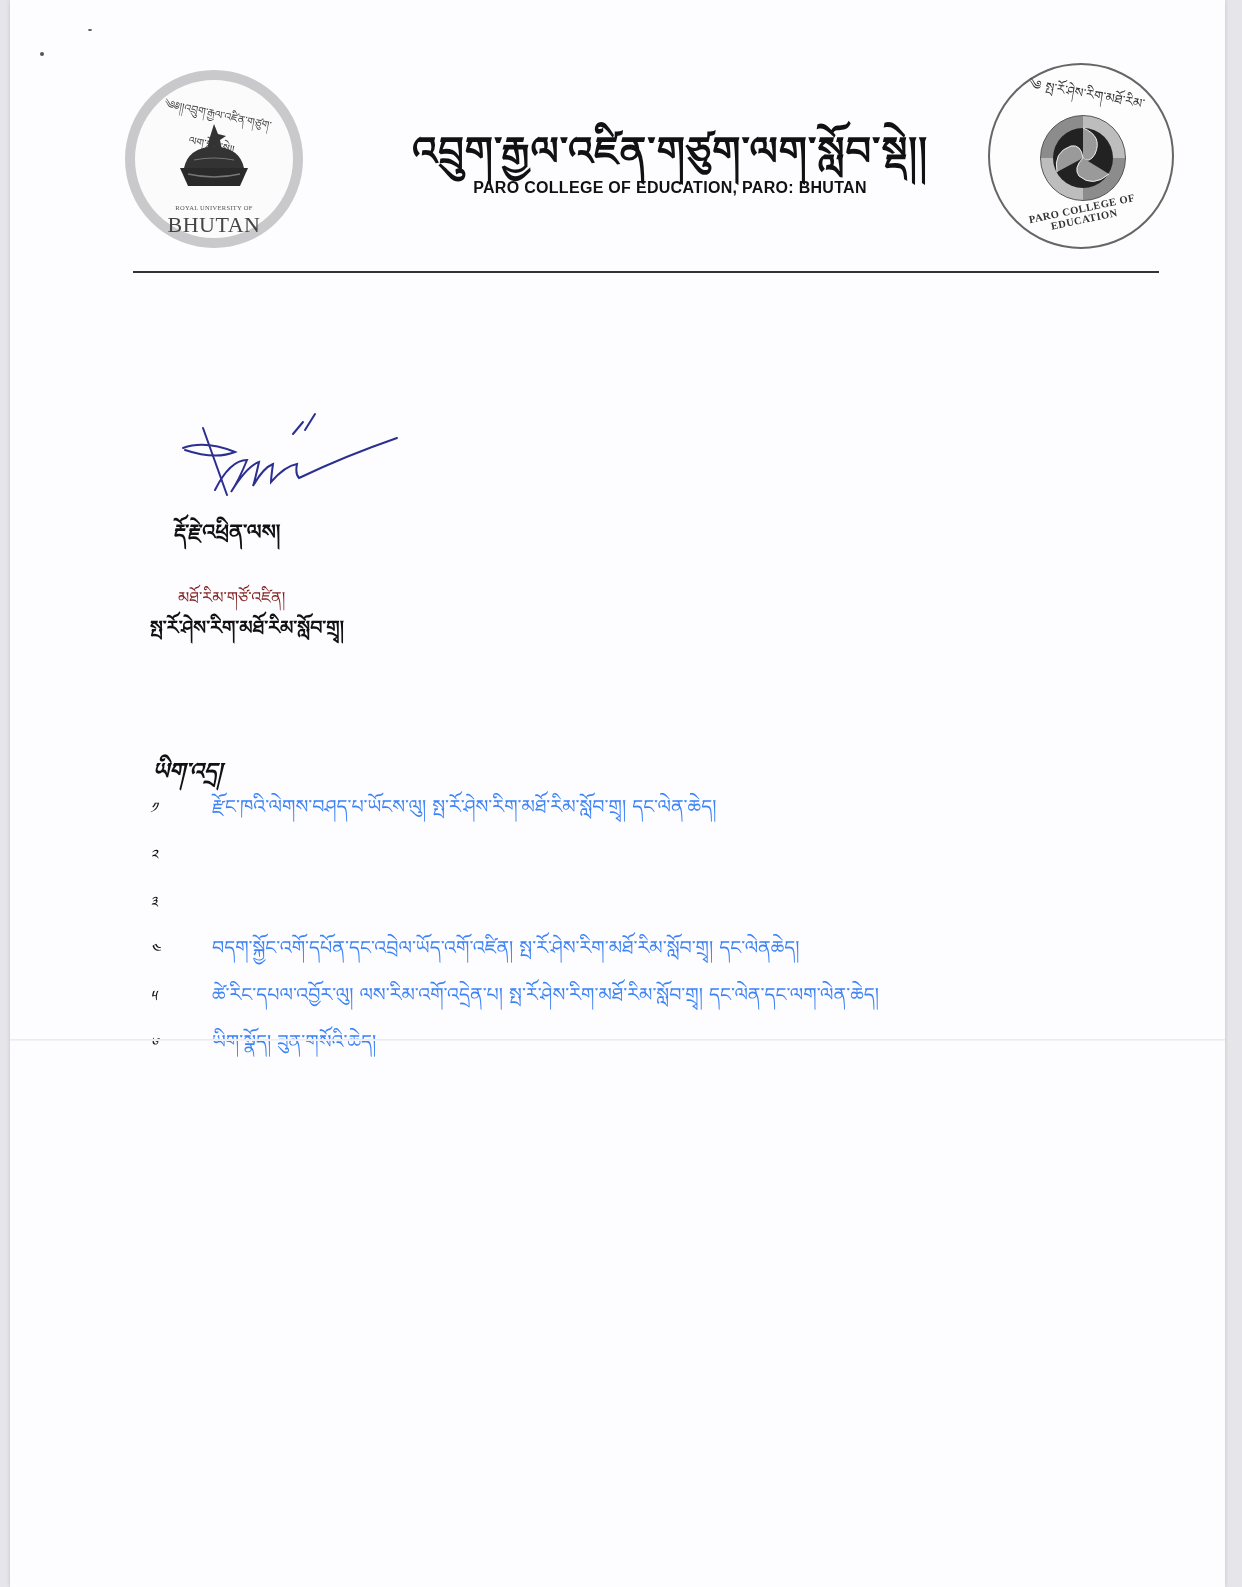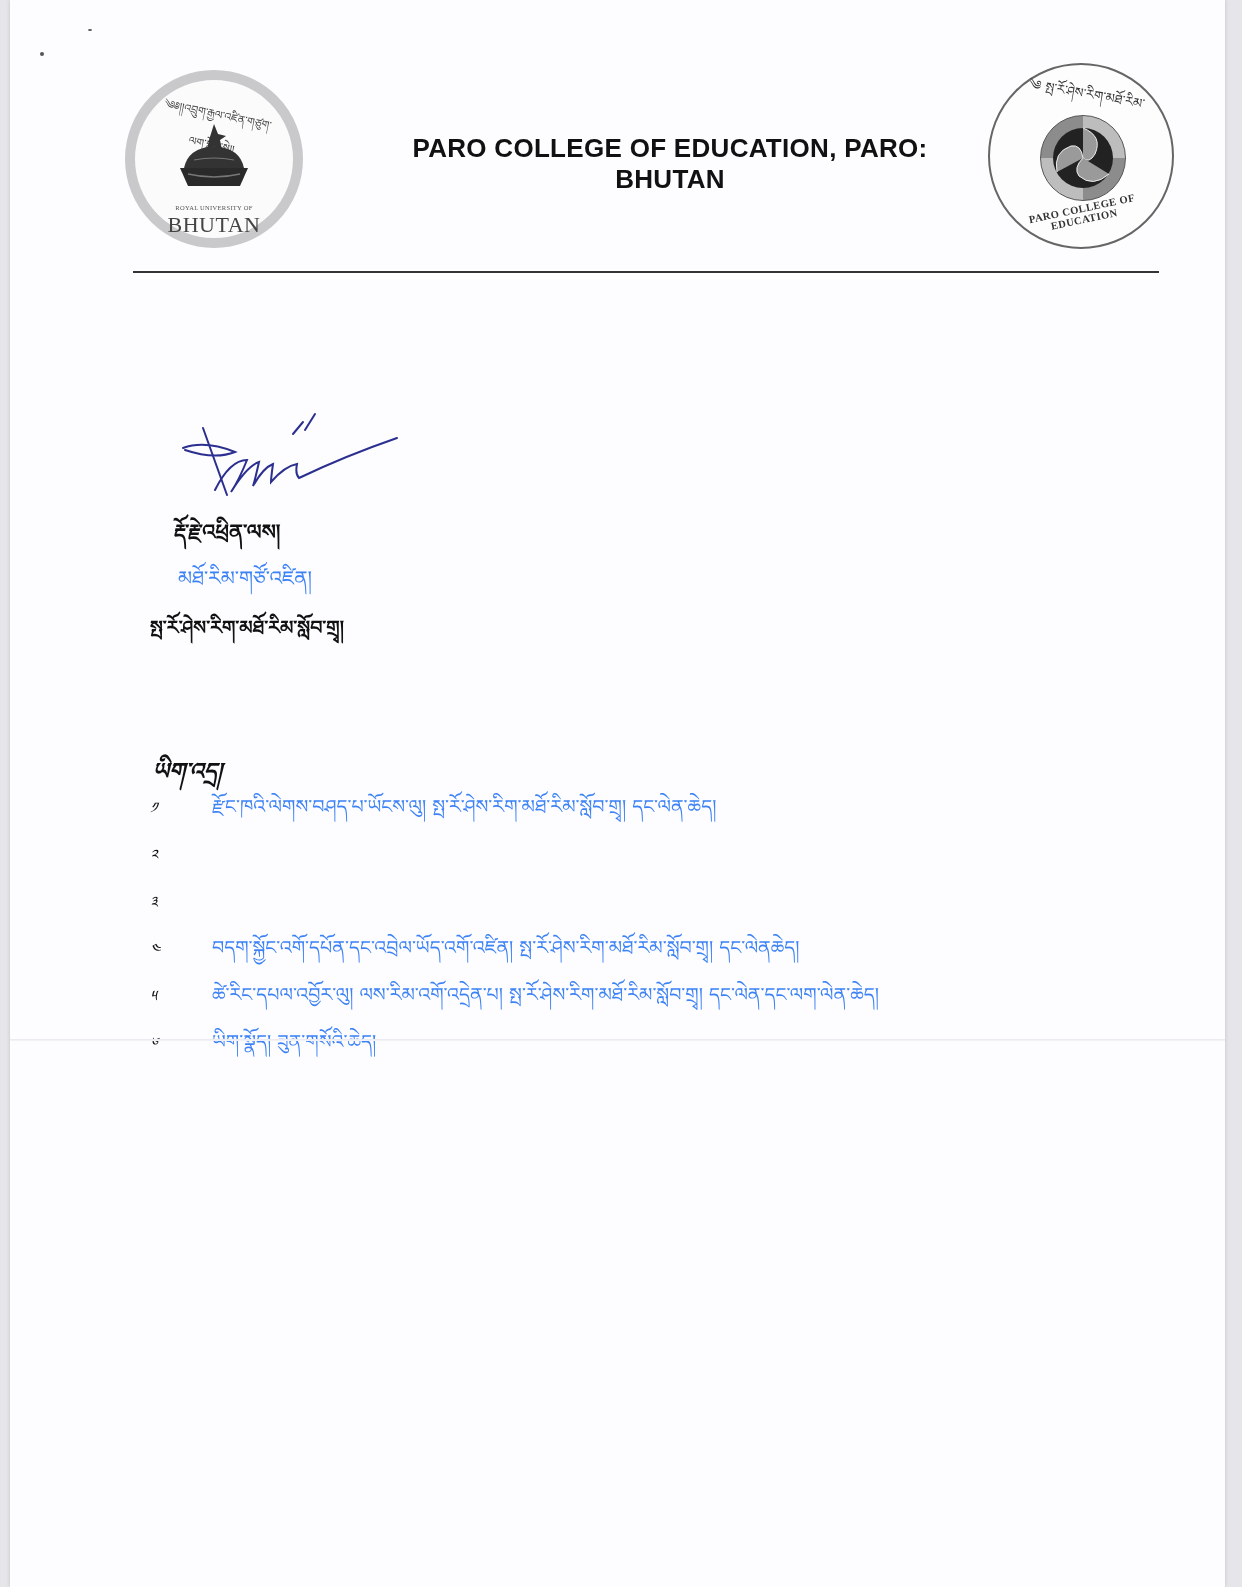--- a/index.html
+++ b/index.html
@@ -42,21 +42,21 @@
   }
 
   .title-block {
     position: absolute; left: 380px; top: 125px; width: 560px; text-align: center;
   }
   .title-dz {
     font-size: 40px; color: #111; line-height: 52px; font-weight: bold; letter-spacing: 1px;
   }
   .title-en {
     font-family: "Liberation Sans", sans-serif; font-weight: bold;
-    font-size: 26px; color: #111; letter-spacing: 0.3px; margin-top: 8px;
+    font-size: 16px; color: #111; letter-spacing: 0.3px; margin-top: 2px;
   }
 
   .logo-right {
     position: absolute; left: 978px; top: 63px; width: 186px; height: 186px;
     border-radius: 50%; border: 2px solid #666; box-sizing: border-box; background: #fdfdfd;
   }
   .logo-right .inner {
     position: absolute; left: 50px; top: 50px; width: 84px; height: 84px; border-radius: 50%;
     border: 1.5px solid #555; overflow: hidden;
     background: conic-gradient(#bdbdbd 0 90deg, #8c8c8c 90deg 180deg, #bdbdbd 180deg 270deg, #8c8c8c 270deg 360deg);
@@ -74,21 +74,21 @@
   .header-rule {
     position: absolute; left: 123px; top: 271px; width: 1026px; height: 1.5px; background: #333;
   }
 
   
   .signature { position: absolute; left: 165px; top: 400px; width: 230px; height: 105px; }
   .sig-name {
     position: absolute; left: 164px; top: 508px; font-size: 21px; font-weight: bold; color: #111;
   }
   .sig-title {
-    position: absolute; left: 168px; top: 556px; font-size: 20px; color: #3b82f6;
+    position: absolute; left: 168px; top: 580px; font-size: 16px; color: #7f1d1d;
   }
   .sig-org {
     position: absolute; left: 140px; top: 606px; font-size: 19px; color: #111; font-weight: bold;
   }
 
   
   .cc-heading {
     position: absolute; left: 142px; top: 745px; font-size: 23px; font-style: italic; font-weight: bold; color: #111;
   }
   .cc-list { position: absolute; left: 140px; top: 788px; width: 1000px; margin: 0; padding: 0; list-style: none; }
@@ -110,20 +110,21 @@
       <path d="M10 48 Q14 28 40 26 Q66 28 70 48 Z" fill="#333"></path>
       <path d="M6 48 L74 48 L66 66 L14 66 Z" fill="#2a2a2a"></path>
       <path d="M14 54 Q40 60 66 54" stroke="#777" stroke-width="1.5" fill="none"></path>
       <path d="M20 40 Q40 36 60 40" stroke="#777" stroke-width="1" fill="none"></path>
     </svg>
     <div class="rub-small">ROYAL UNIVERSITY OF</div>
     <div class="rub-big">BHUTAN</div>
   </div>
 
   <div class="title-block">
+    <div class="title-dz">འབྲུག་རྒྱལ་འཛིན་གཙུག་ལག་སློབ་སྡེ།།</div>
     <div class="title-en">PARO COLLEGE OF EDUCATION, PARO: BHUTAN</div>
   </div>
 
   <div class="logo-right">
     <div class="dz-arc">༄ སྤ་རོ་ཤེས་རིག་མཐོ་རིམ་སློབ་གྲྭ།</div>
     <div class="inner">
       <svg width="84" height="84" viewBox="0 0 84 84">
         <circle cx="42" cy="42" r="30" fill="#222"></circle>
         <path d="M42 12 Q62 20 54 38 Q48 48 42 42" fill="#9a9a9a" stroke="#eee" stroke-width="1"></path>
         <path d="M68 58 Q52 72 38 60 Q32 52 42 42" fill="#9a9a9a" stroke="#eee" stroke-width="1"></path>

